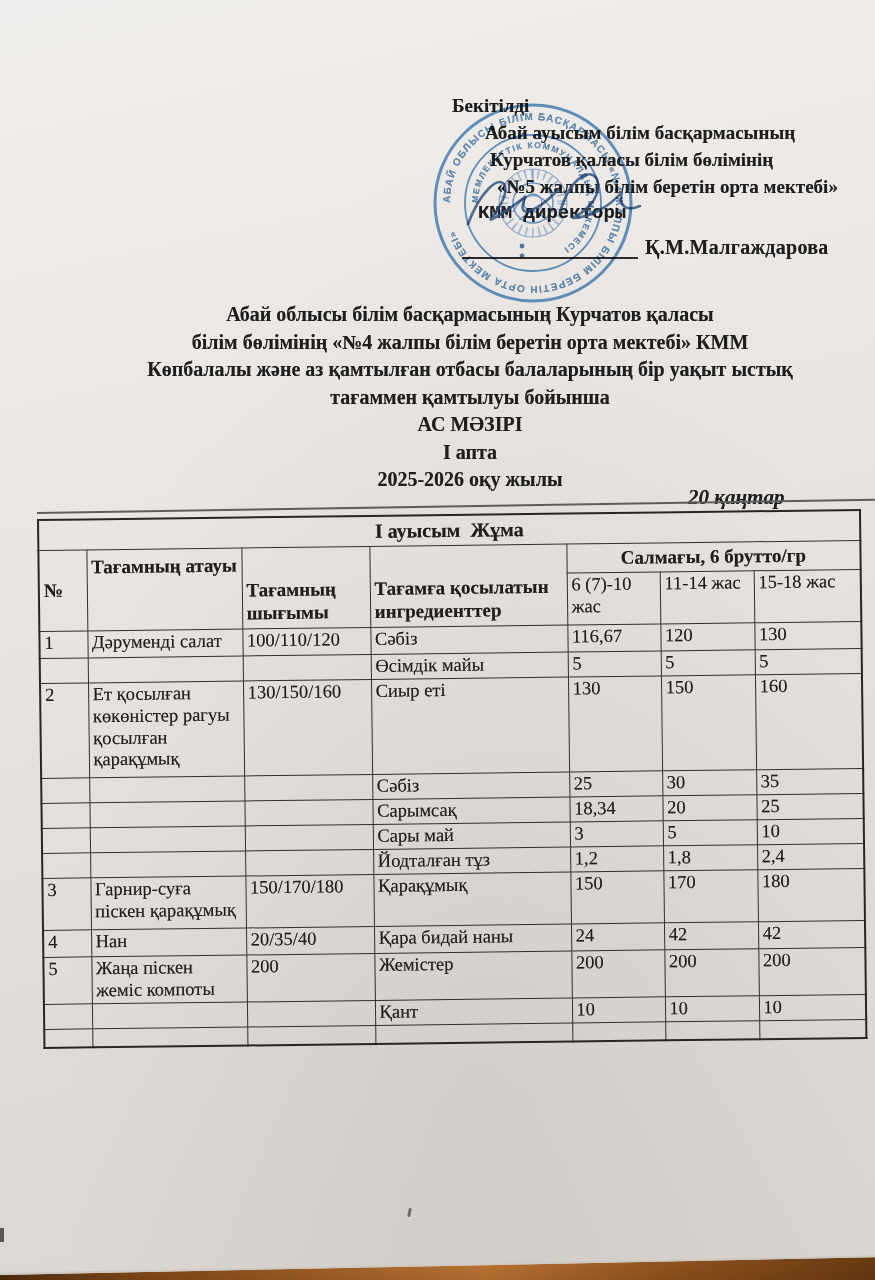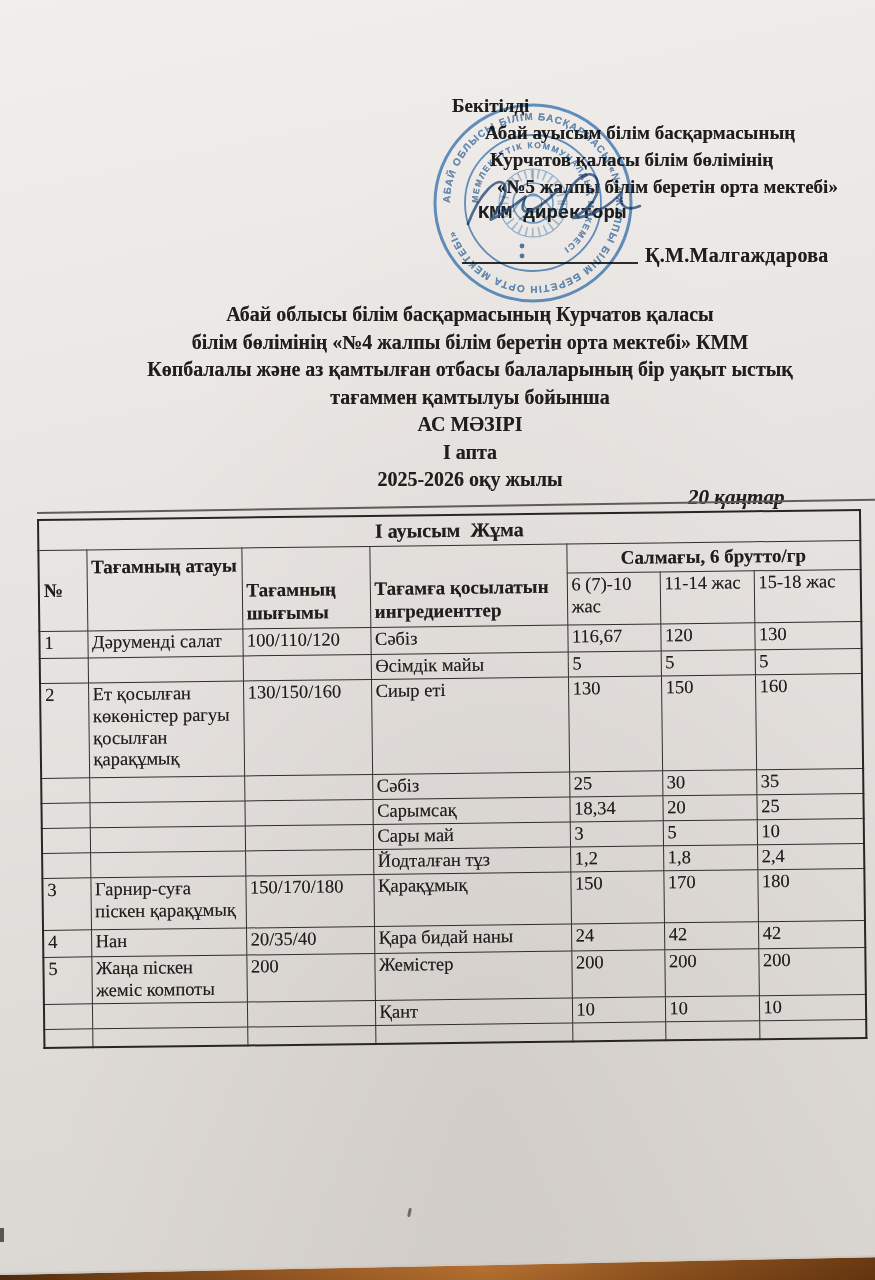--- a/index.html
+++ b/index.html
@@ -18,21 +18,21 @@
   }
   .content{position:absolute;inset:0;text-shadow:0 0 .5px rgba(35,35,35,.55);}
 
   
   .approval{position:absolute;left:452px;top:92px;font-weight:bold;font-size:19px;line-height:27px;white-space:nowrap;}
   .approval .ln{display:block;}
   .approval .ln:nth-child(2){margin-left:33px;}
   .approval .ln:nth-child(3){margin-left:38px;}
   .approval .ln:nth-child(4){margin-left:45px;}
   .approval .ln:nth-child(5){margin-left:26px;font-family:Liberation Mono, monospace;}
-  .sig-row{margin-left:10px;margin-top:15px;display:flex;align-items:flex-start;}
+  .sig-row{margin-left:10px;margin-top:7px;display:flex;align-items:center;}
   .sig-line{display:inline-block;width:176px;height:20px;border-bottom:2px solid #2b2b2b;}
   .sig-name{font-size:20px;margin-left:7px;letter-spacing:.3px;}
 
   .signature-svg{position:absolute;left:458px;top:160px;width:230px;height:80px;}
 
   .stamp{position:absolute;left:430px;top:100px;width:206px;height:206px;mix-blend-mode:multiply;opacity:.93;}
 
   
   .title{position:absolute;left:60px;top:301px;width:820px;text-align:center;font-weight:bold;font-size:20px;line-height:27.5px;}
   .title .ln{display:block;}

